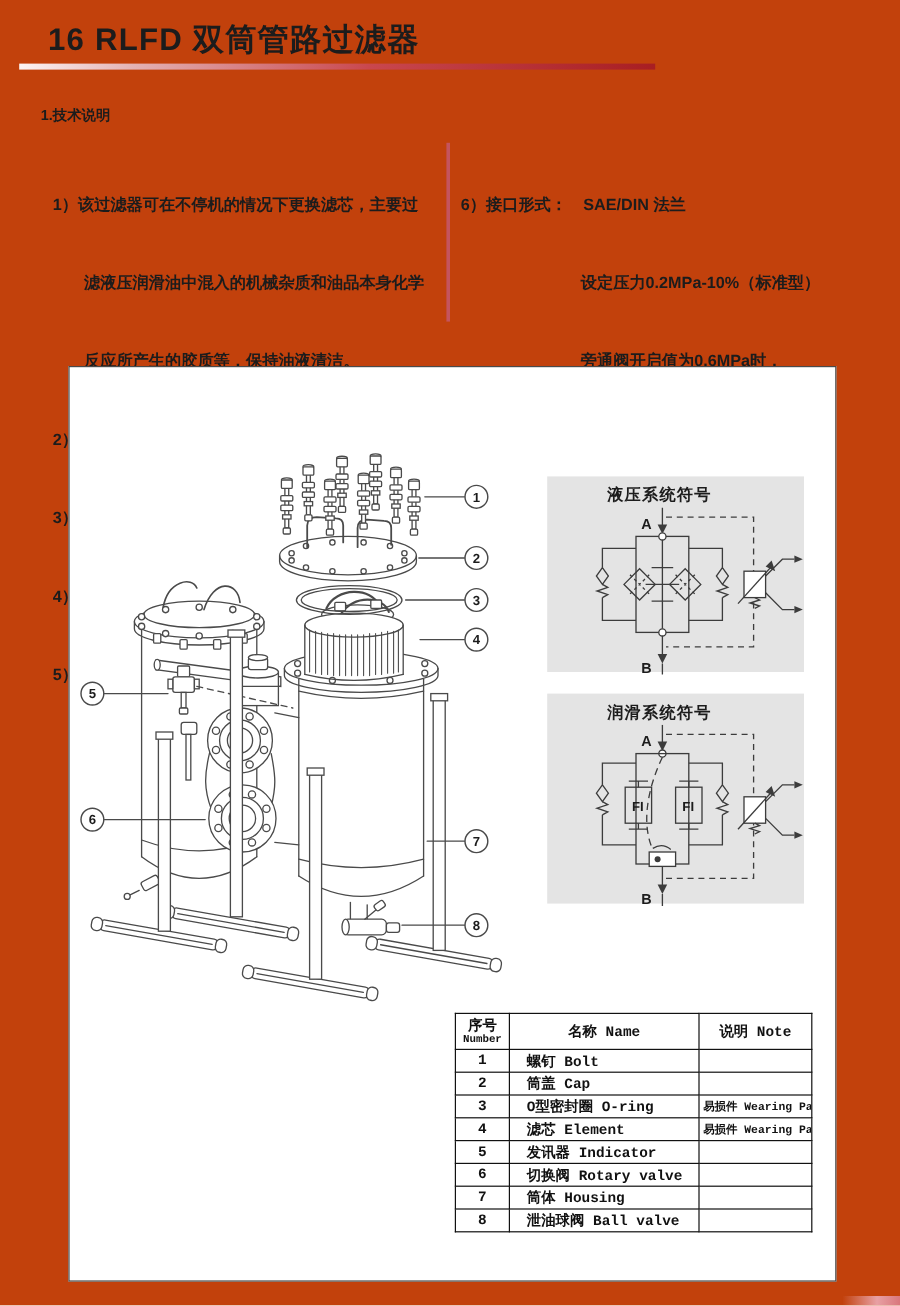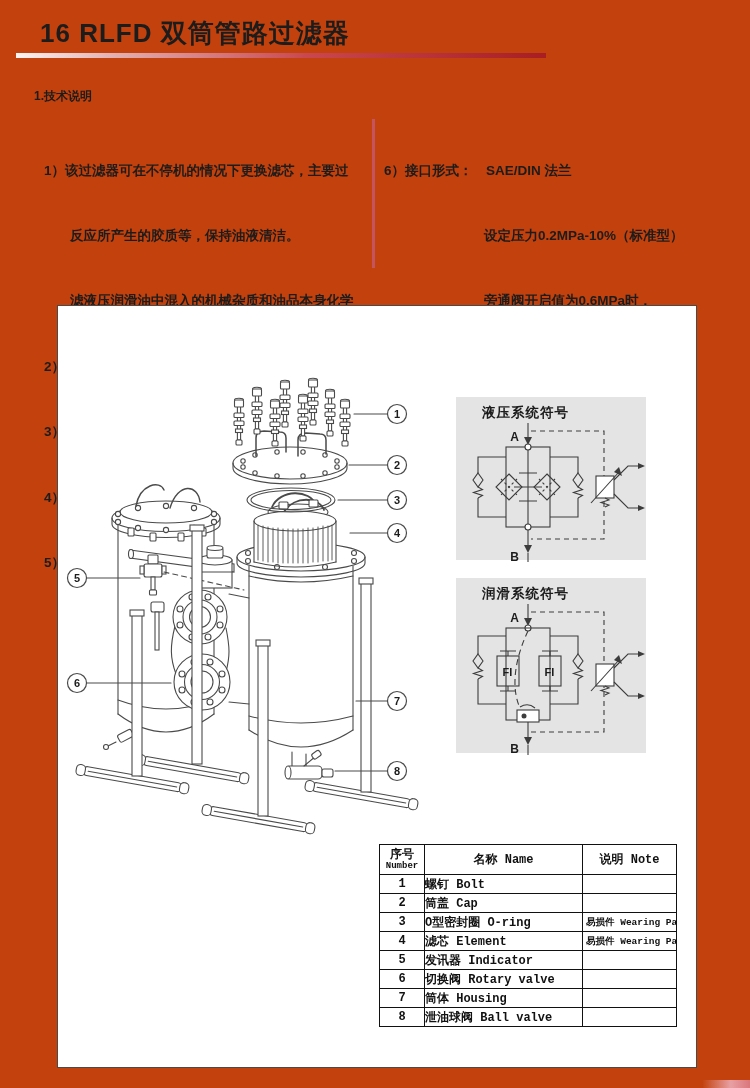--- a/index.html
+++ b/index.html
@@ -13,53 +13,53 @@
   .spec-col{position:absolute;top:116px;font-size:13.5px;font-weight:600;line-height:21.8px;
             white-space:pre-wrap;}
   .spec-col.left{left:44px;width:326px;}
   .spec-col.right{left:384px;width:360px;}
   .spec-line.cont{padding-left:26px;}
   .spec-line.cont2{padding-left:100px;}
   .col-divider{position:absolute;left:372px;top:119px;width:3px;height:149px;background:#c4545e;}
   .board{position:absolute;left:57px;top:305px;width:638px;height:761px;
          border:1.5px solid #4a4a4a;background:#fff;}
   .drawing-svg{position:absolute;left:0;top:0;width:638px;height:761px;}
-  .panel{position:absolute;left:398px;width:190px;background:#e4e4e4;}
+  .panel{position:absolute;left:398px;width:190px;background:#e4e4e4;padding-left:24px;}
   .panel.p1{top:91px;height:163px;}
   .panel.p2{top:272px;height:175px;}
   .panel-title{padding:7px 0 0 26px;font-size:13.5px;font-weight:700;letter-spacing:1px;}
   .panel svg{display:block;margin-top:1px;}
   .parts-table{position:absolute;left:321px;top:538px;width:297px;border-collapse:collapse;
                border:1.5px solid #111;font-family:"Liberation Mono","Liberation Sans",monospace,sans-serif;
                font-size:12px;font-weight:700;color:#111;table-layout:fixed;}
   .parts-table th,.parts-table td{border:1px solid #111;padding:0;}
   .parts-table thead th{height:29px;text-align:center;font-weight:700;}
   .parts-table td{height:18px;}
   .parts-table td.no{text-align:center;}
-  .parts-table td.name{text-align:left;padding-left:0;}
+  .parts-table td.name{text-align:left;padding-left:14px;}
   .parts-table td.note{text-align:left;padding-left:3px;font-size:9.5px;white-space:nowrap;overflow:hidden;}
   .no-en{font-size:9px;font-weight:700;line-height:9px;}
   .no-zh{font-size:12px;line-height:13px;font-family:Liberation Mono, monospace;}
   .corner-smudge{position:absolute;right:0;bottom:0;width:48px;height:8px;
                  background:linear-gradient(90deg,rgba(232,160,164,0) 0%,#e8a0a4 60%,#d9777c 100%);}
   svg text{font-family:"Liberation Sans",sans-serif;}
 </style>
 </head>
 <body>
 
 <div class="page">
 
   <div class="doc-title">16 RLFD 双筒管路过滤器</div>
   <div class="title-rule"></div>
   <div class="section-title">1.技术说明</div>
 
   <div class="spec-col left">
     <div class="spec-line">1）该过滤器可在不停机的情况下更换滤芯，主要过</div>
+    <div class="spec-line cont">滤液压润滑油中混入的机械杂质和油品本身化学</div>
     <div class="spec-line cont">反应所产生的胶质等，保持油液清洁。</div>
-    <div class="spec-line cont">滤液压润滑油中混入的机械杂质和油品本身化学</div>
     <div class="spec-line">2）通过切换阀侧部法兰安装在管路中。</div>
     <div class="spec-line">3）工作压力：16bar</div>
     <div class="spec-line">4）旁通阀开启值：0.3±0.05MPa</div>
     <div class="spec-line">5）壳体材质：　　碳钢/不锈钢</div>
   </div>
   <div class="col-divider"></div>
   <div class="spec-col right">
     <div class="spec-line">6）接口形式：　SAE/DIN 法兰</div>
     <div class="spec-line cont2">设定压力0.2MPa-10%（标准型）</div>
     <div class="spec-line cont2">旁通阀开启值为0.6MPa时，</div>

